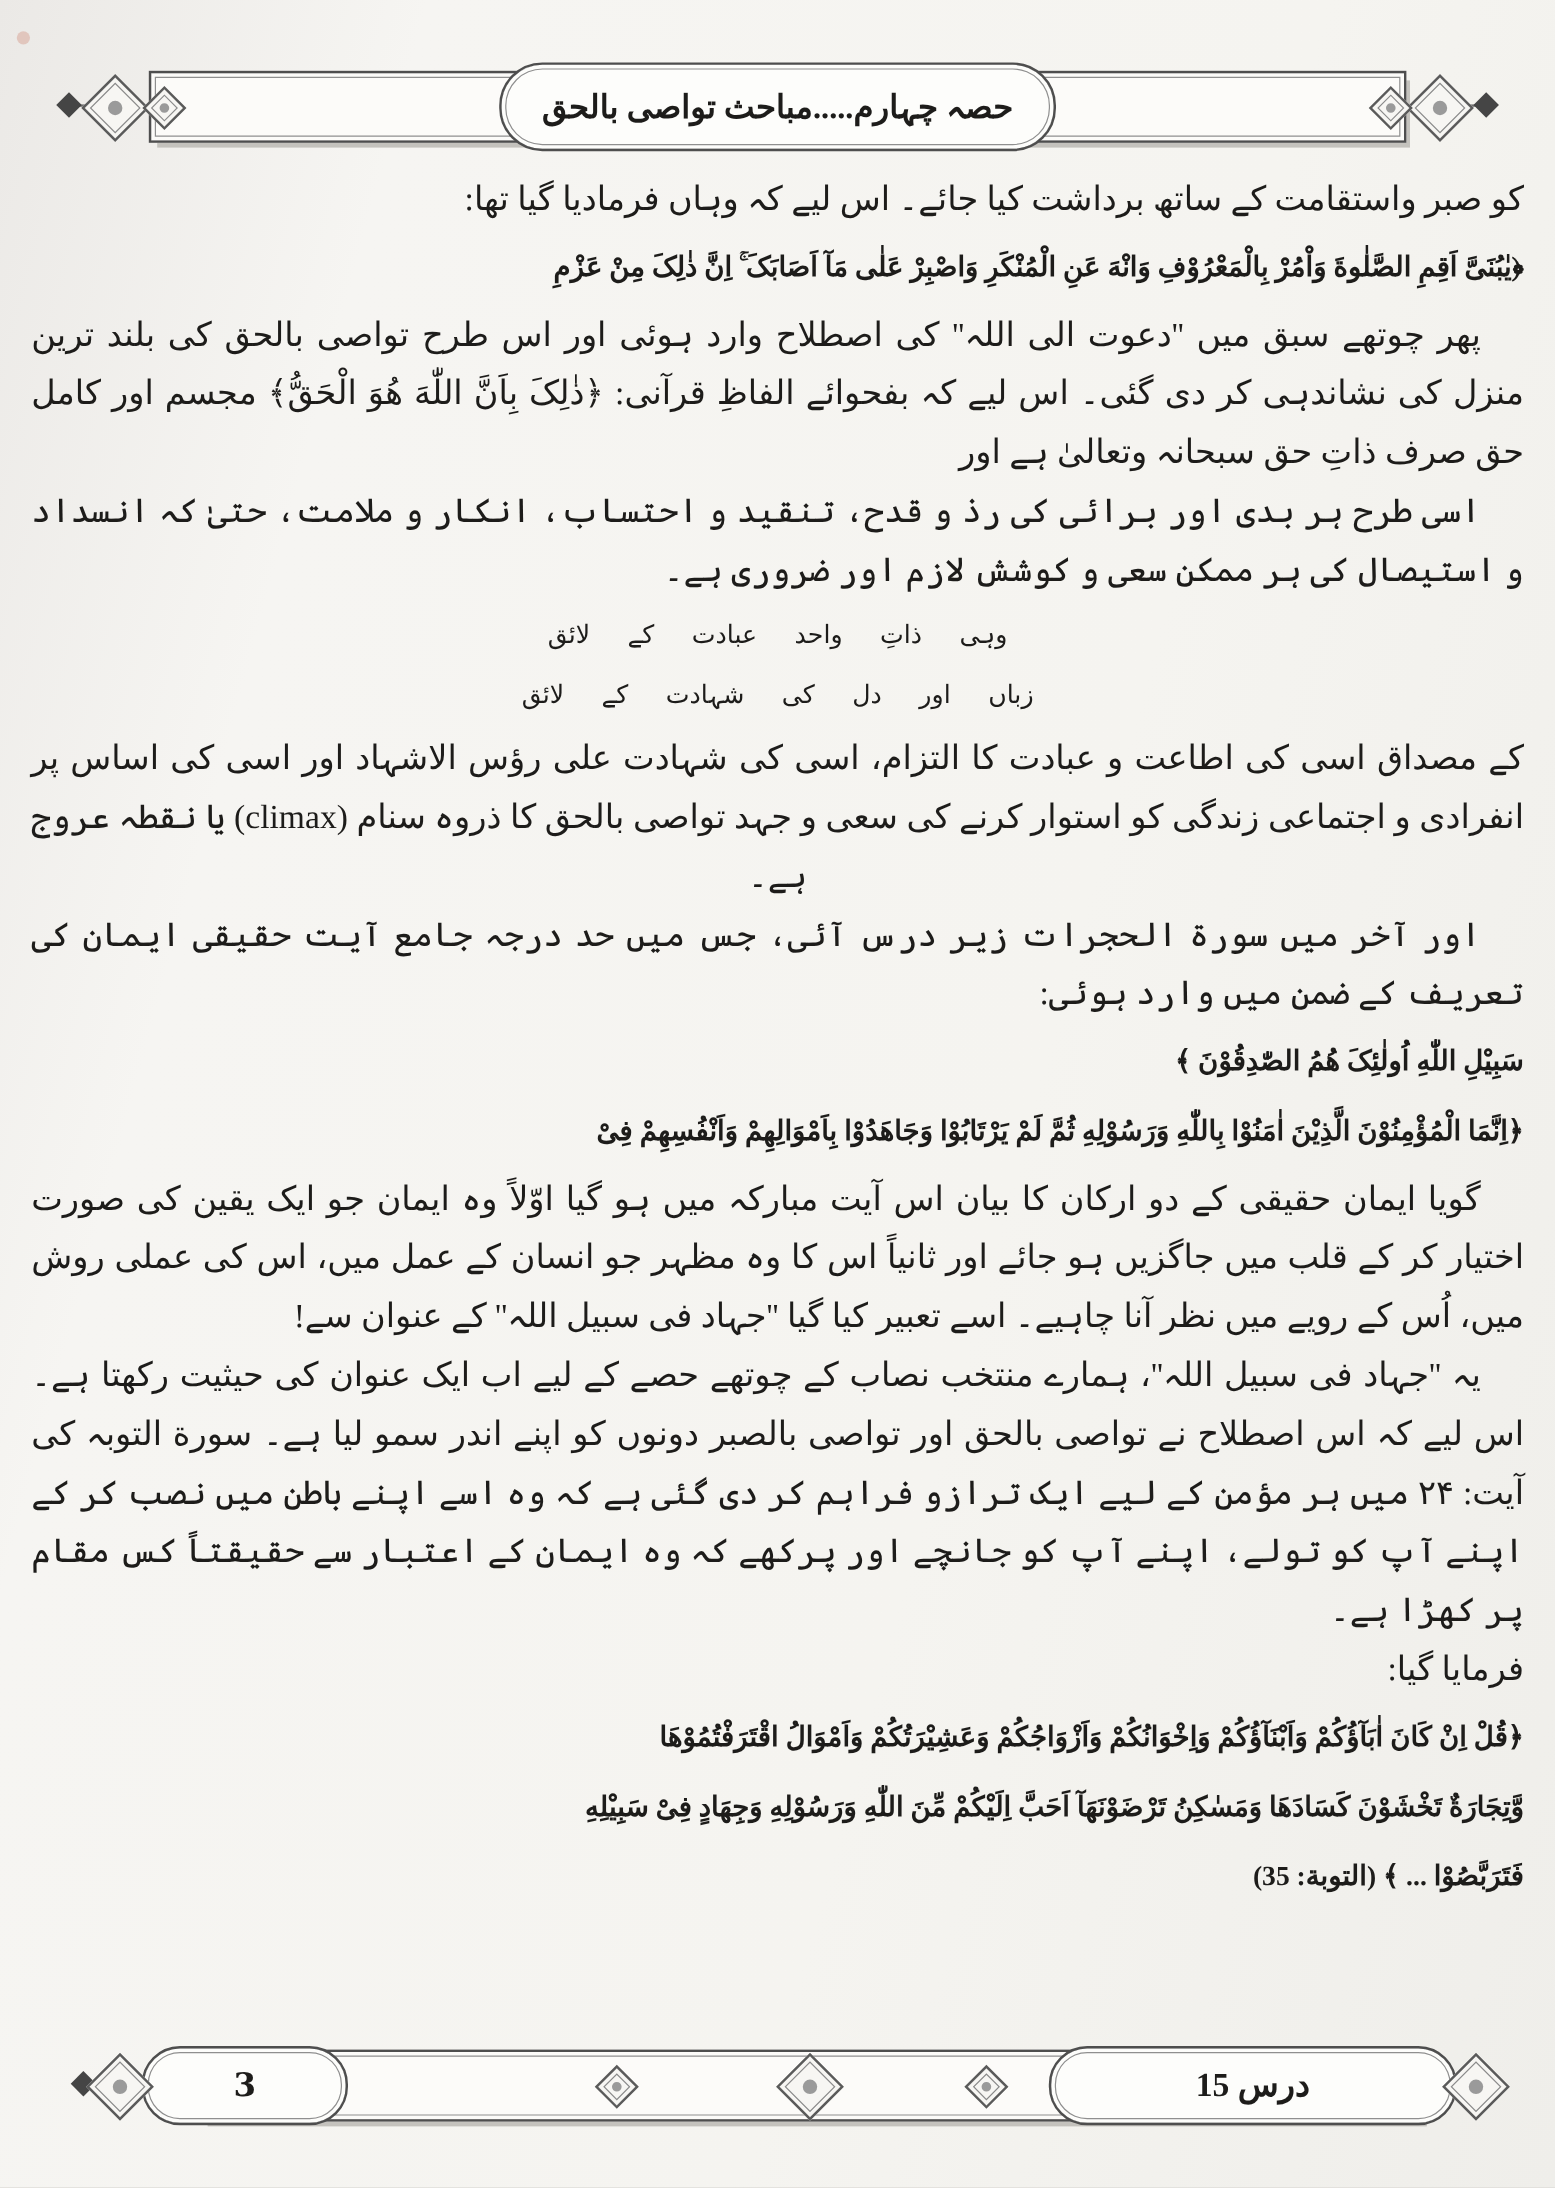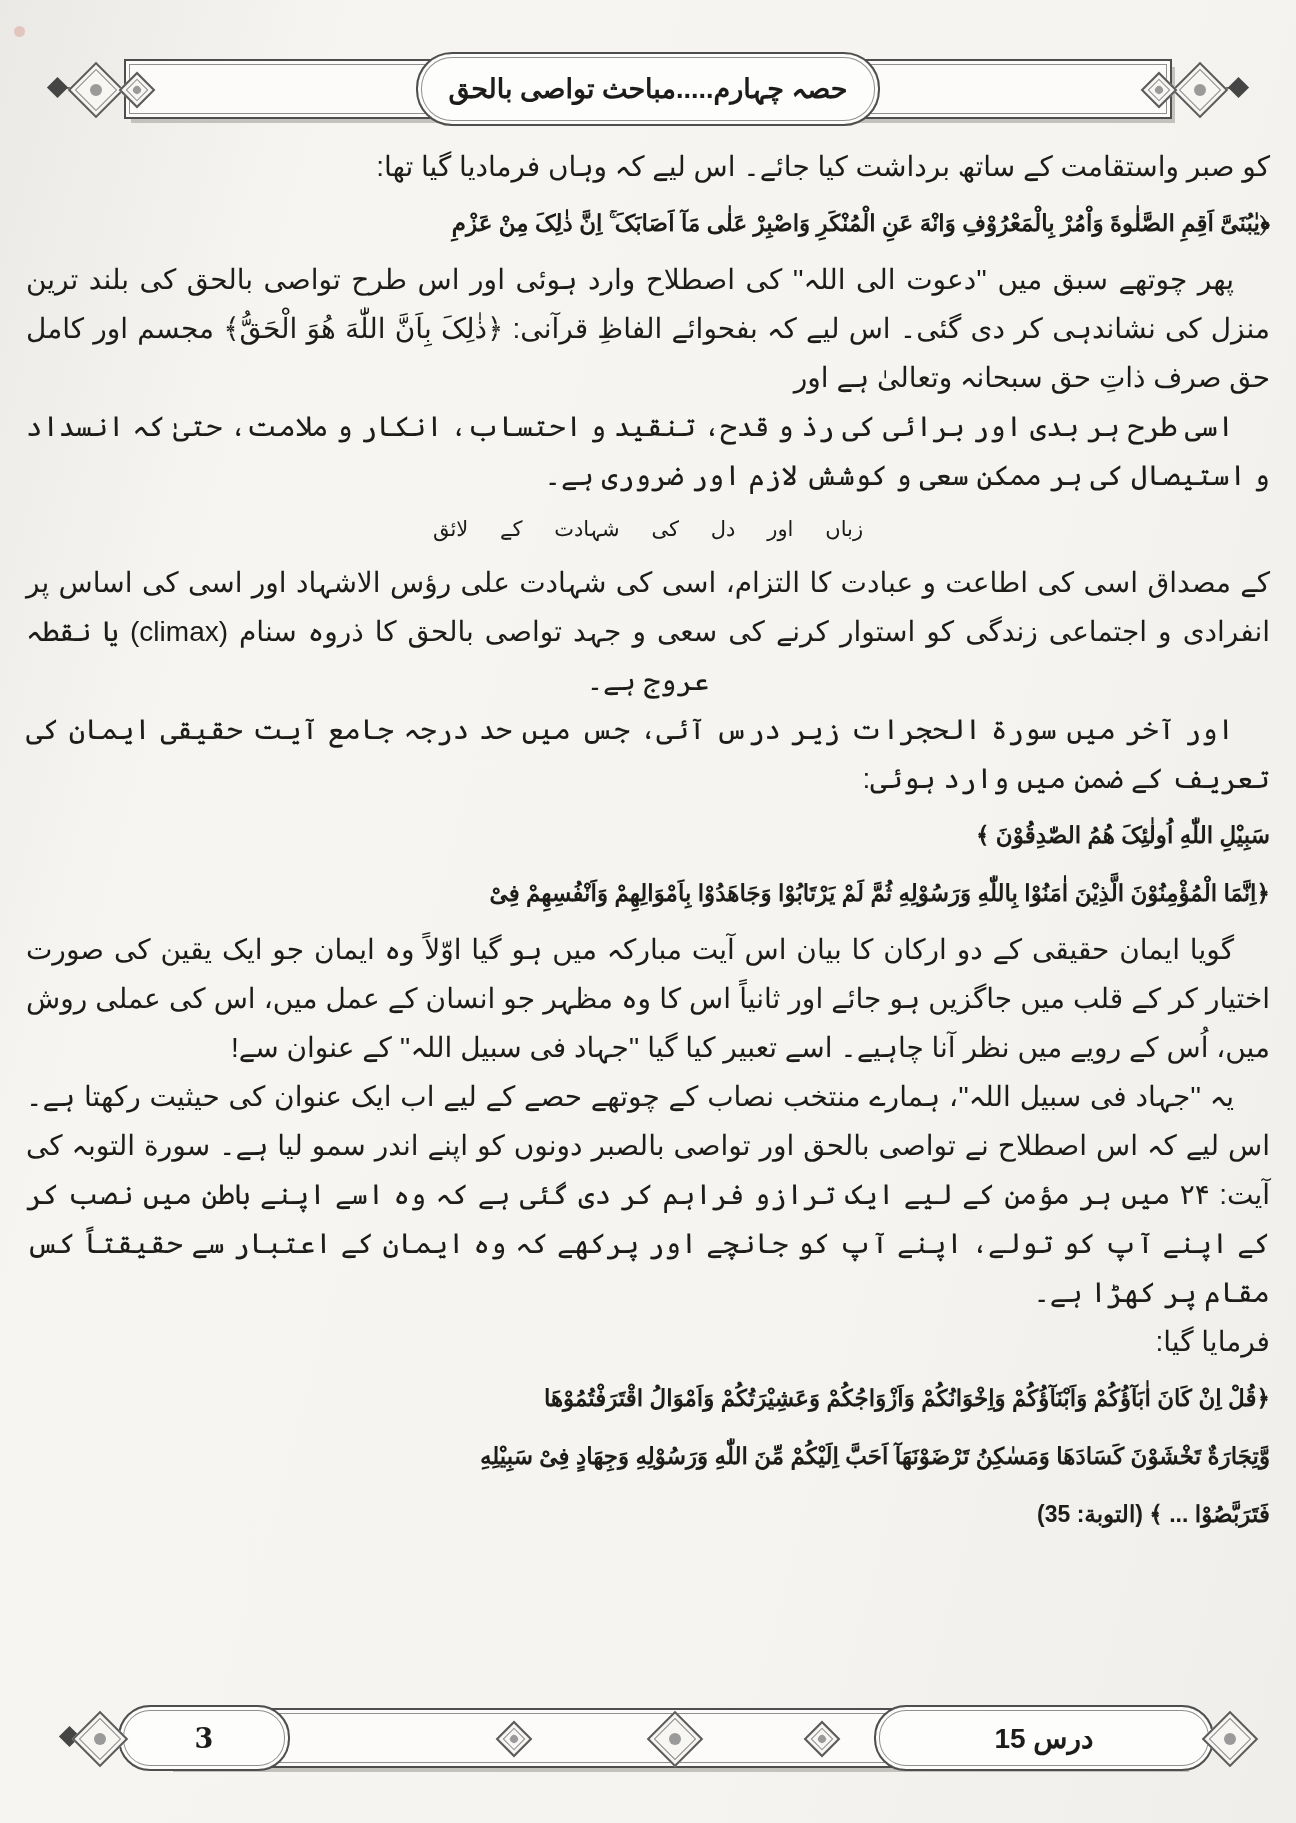--- a/index.html
+++ b/index.html
@@ -1,21 +1,21 @@
 <!DOCTYPE html>
 <html><head>
 <meta charset="utf-8">
 <style>
   html,body{margin:0;padding:0;background:#dddbd7;}
   .page{
     position:relative;width:1296px;height:1823px;margin:0 auto;overflow:hidden;
     background:linear-gradient(105deg,#ebe9e6 0%,#f6f5f2 20%,#f5f4f0 62%,#efeeea 100%);
     font-family:"DejaVu Sans",sans-serif;color:#1d1c1a;
   }
-  .urdu{direction:rtl;unicode-bidi:embed;font-family:Liberation Sans, sans-serif;}
+  .urdu{direction:rtl;unicode-bidi:embed;font-family:Liberation Serif, serif;}
   .scan-dot{position:absolute;left:14px;top:26px;width:11px;height:11px;border-radius:50%;
     background:#d9a79b;opacity:.55;}
 
   
   .bandwrap{position:absolute;z-index:3;}
   .hwrap{left:50px;right:50px;top:46px;height:86px;}
   .fwrap{left:62px;right:48px;bottom:42px;height:86px;}
   .connector{position:absolute;left:10px;right:10px;top:41px;height:2px;background:#6f6f6f;}
   .band{position:absolute;top:13px;height:56px;background:#fcfbf9;border:2px solid #4e4e4e;
     box-shadow:inset 0 0 0 3px #fcfbf9,inset 0 0 0 4px #8f8f8f,5px 6px 0 -2px #c4c2bd;}
@@ -73,20 +73,21 @@
     <p class="bline">کو صبر واستقامت کے ساتھ برداشت کیا جائے۔ اس لیے کہ وہاں فرمادیا گیا تھا:</p>
 
     <section class="verse">
       <p>﴿یٰبُنَیَّ اَقِمِ الصَّلٰوةَ وَاْمُرْ بِالْمَعْرُوْفِ وَانْهَ عَنِ الْمُنْکَرِ وَاصْبِرْ عَلٰی مَآ اَصَابَکَ ۚ اِنَّ ذٰلِکَ مِنْ عَزْمِ</p>
     </section>
 
     <p class="bline indent">پھر چوتھے سبق میں ''دعوت الی اللہ'' کی اصطلاح وارد ہوئی اور اس طرح تواصی بالحق کی بلند ترین منزل کی نشاندہی کر دی گئی۔ اس لیے کہ بفحوائے الفاظِ قرآنی: ﴿ذٰلِکَ بِاَنَّ اللّٰهَ هُوَ الْحَقُّ﴾ مجسم اور کامل حق صرف ذاتِ حق سبحانہ وتعالیٰ ہے اور</p>
     <p class="bline indent">اسی طرح ہر بدی اور برائی کی رذ و قدح، تنقید و احتساب، انکار و ملامت، حتیٰ کہ انسداد و استیصال کی ہر ممکن سعی و کوشش لازم اور ضروری ہے۔</p>
 
     <section class="couplet">
+      <p>وہی ذاتِ واحد عبادت کے لائق</p>
       <p>زباں اور دل کی شہادت کے لائق</p>
     </section>
 
     <p class="bline center-last">کے مصداق اسی کی اطاعت و عبادت کا التزام، اسی کی شہادت علی رؤس الاشہاد اور اسی کی اساس پر انفرادی و اجتماعی زندگی کو استوار کرنے کی سعی و جہد تواصی بالحق کا ذروہ سنام (climax) یا نقطہ عروج ہے۔</p>
     <p class="bline indent">اور آخر میں سورة الحجرات زیر درس آئی، جس میں حد درجہ جامع آیت حقیقی ایمان کی تعریف کے ضمن میں وارد ہوئی:</p>
 
     <section class="verse">
       <p>سَبِیْلِ اللّٰهِ اُولٰئِکَ هُمُ الصّٰدِقُوْنَ ﴾</p>
       <p>﴿اِنَّمَا الْمُؤْمِنُوْنَ الَّذِیْنَ اٰمَنُوْا بِاللّٰهِ وَرَسُوْلِهِ ثُمَّ لَمْ یَرْتَابُوْا وَجَاهَدُوْا بِاَمْوَالِهِمْ وَاَنْفُسِهِمْ فِیْ</p>
     </section>

